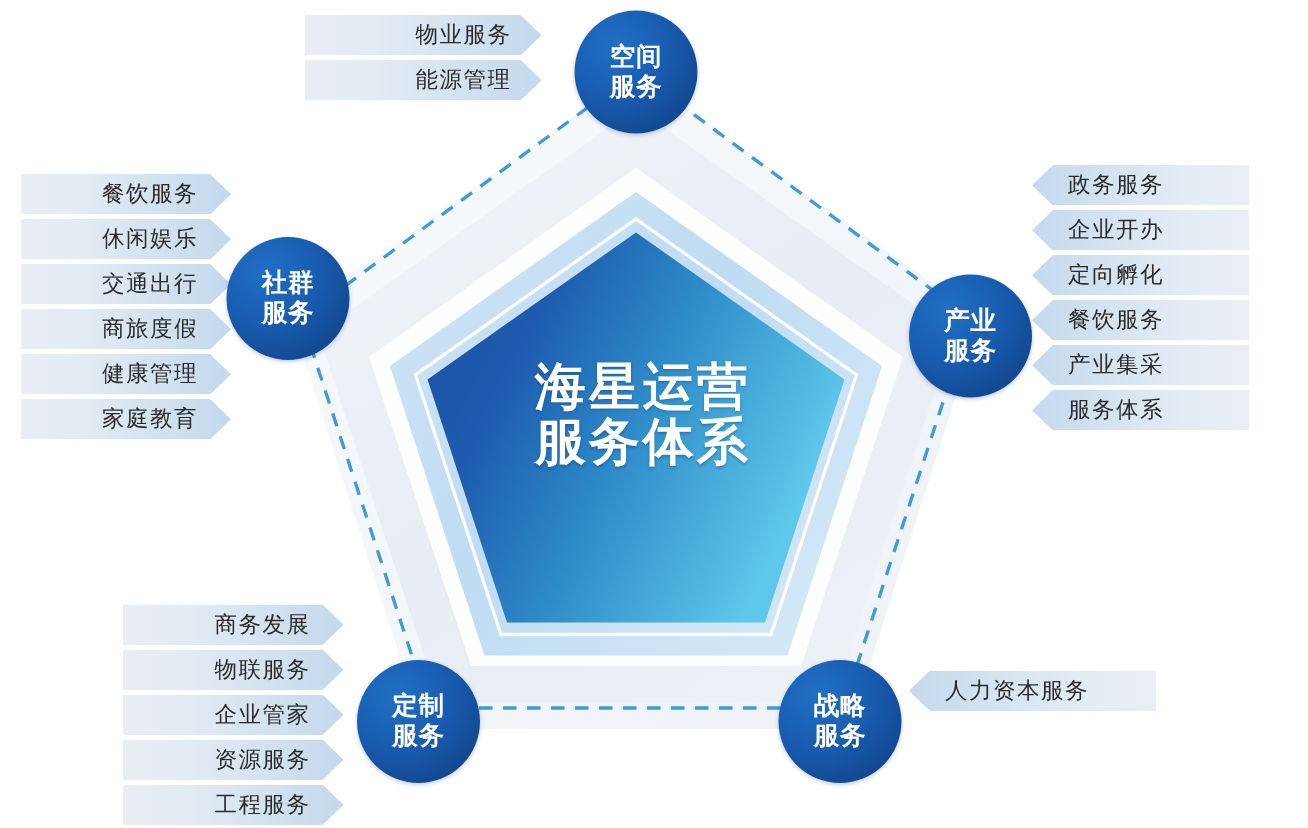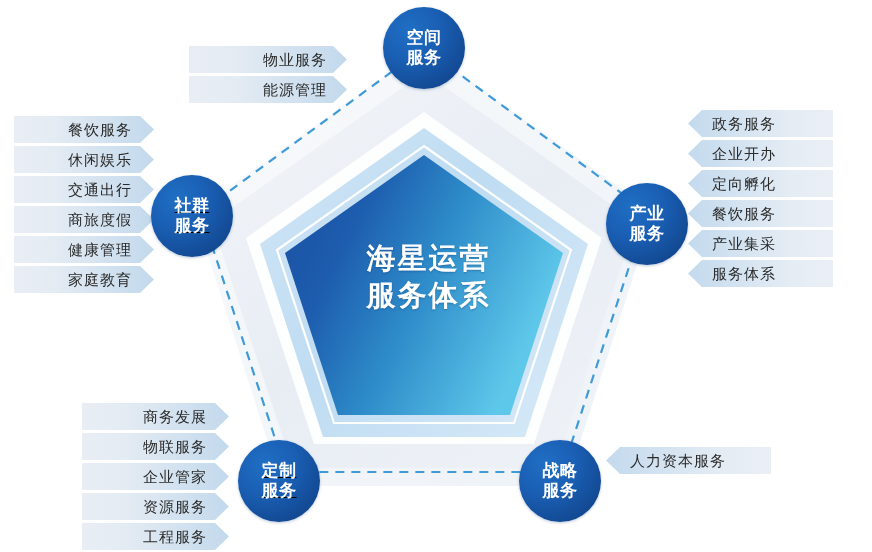--- a/index.html
+++ b/index.html
@@ -46,39 +46,39 @@
   .node-circle .node-line {
     color: #ffffff;
     font-size: 17px;
     font-weight: bold;
     line-height: 20px;
     letter-spacing: 0.5px;
     white-space: nowrap;
   }
 
   #node-space      { left: 383px; top:   7px; }
-  #node-community  { left: 151px; top: 175px; text-decoration: underline; }
+  #node-community  { left: 151px; top: 158px; }
   #node-industry   { left: 606px; top: 183px; }
-  #node-custom     { left: 238px; top: 440px; text-decoration: underline; }
+  #node-custom     { left: 238px; top: 440px; }
   #node-strategy   { left: 519px; top: 440px; }
 
   
   #center-label {
     position: absolute;
     left: 316px;
     top: 240px;
     width: 225px;
     text-align: center;
     z-index: 7;
     pointer-events: none;
   }
   #center-label .center-line {
     display: block;
     color: #ffffff;
-    font-size: 29px;
+    font-size: 34px;
     font-weight: bold;
     line-height: 37px;
     letter-spacing: 2px;
     text-shadow: 0 1px 2px rgba(10,50,110,0.35);
   }
 
   
   .banner-group {
     position: absolute;
     z-index: 6;
@@ -119,21 +119,21 @@
   
   .banner.point-left .banner-shape {
     background: linear-gradient(270deg, #eaeff5 0%, #e4ecf4 30%, #d4e3f1 65%, #c3daed 100%);
     clip-path: polygon(14px 0, 100% 0, 100% 100%, 14px 100%, 0 50%);
   }
   .banner.point-left .banner-text {
     margin-left: 24px;
   }
 
   
-  #group-space      { left: 189px; top:  10px; width: 158px; margin-top: 36px; }
+  #group-space      { left: 203px; top:  10px; width: 158px; }
   #group-space .banner-text { margin-right: 20px; }
 
   #group-community  { left:  14px; top: 116px; width: 140px; }
   #group-custom     { left:  82px; top: 403px; width: 147px; }
 
   #group-industry   { left: 688px; top: 110px; width: 145px; }
   #group-strategy   { left: 606px; top: 447px; width: 165px; }
 </style>
 </head>
 <body>

